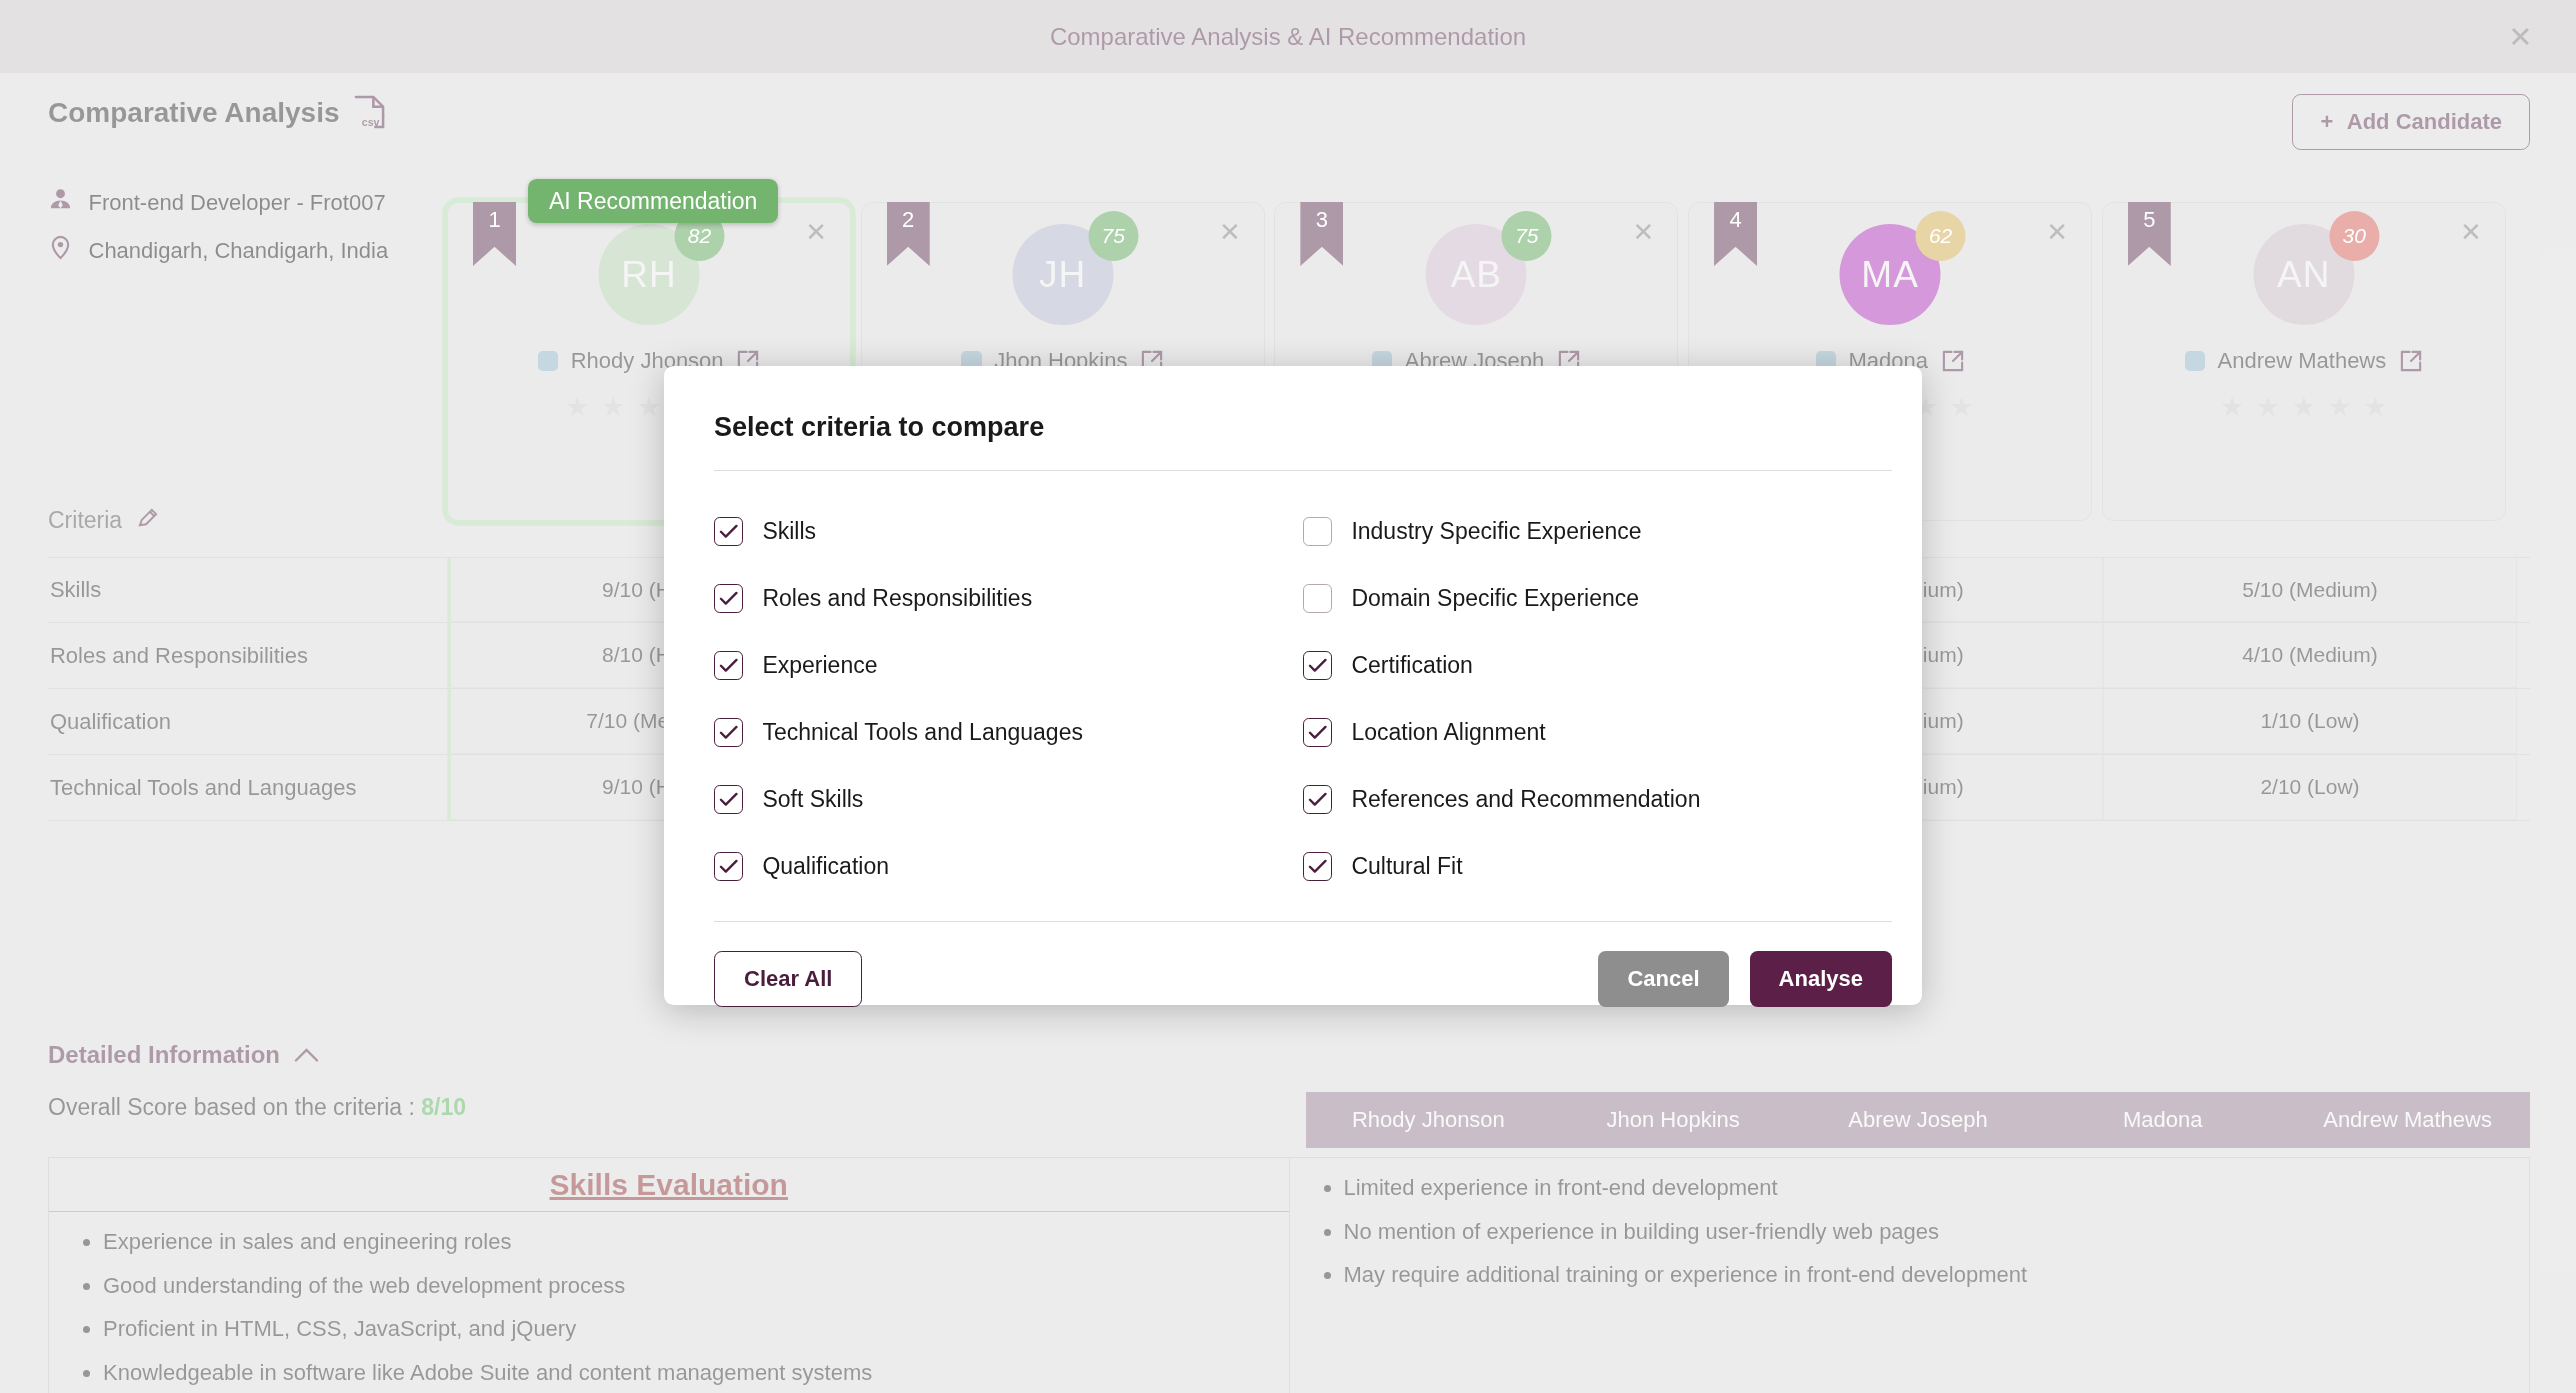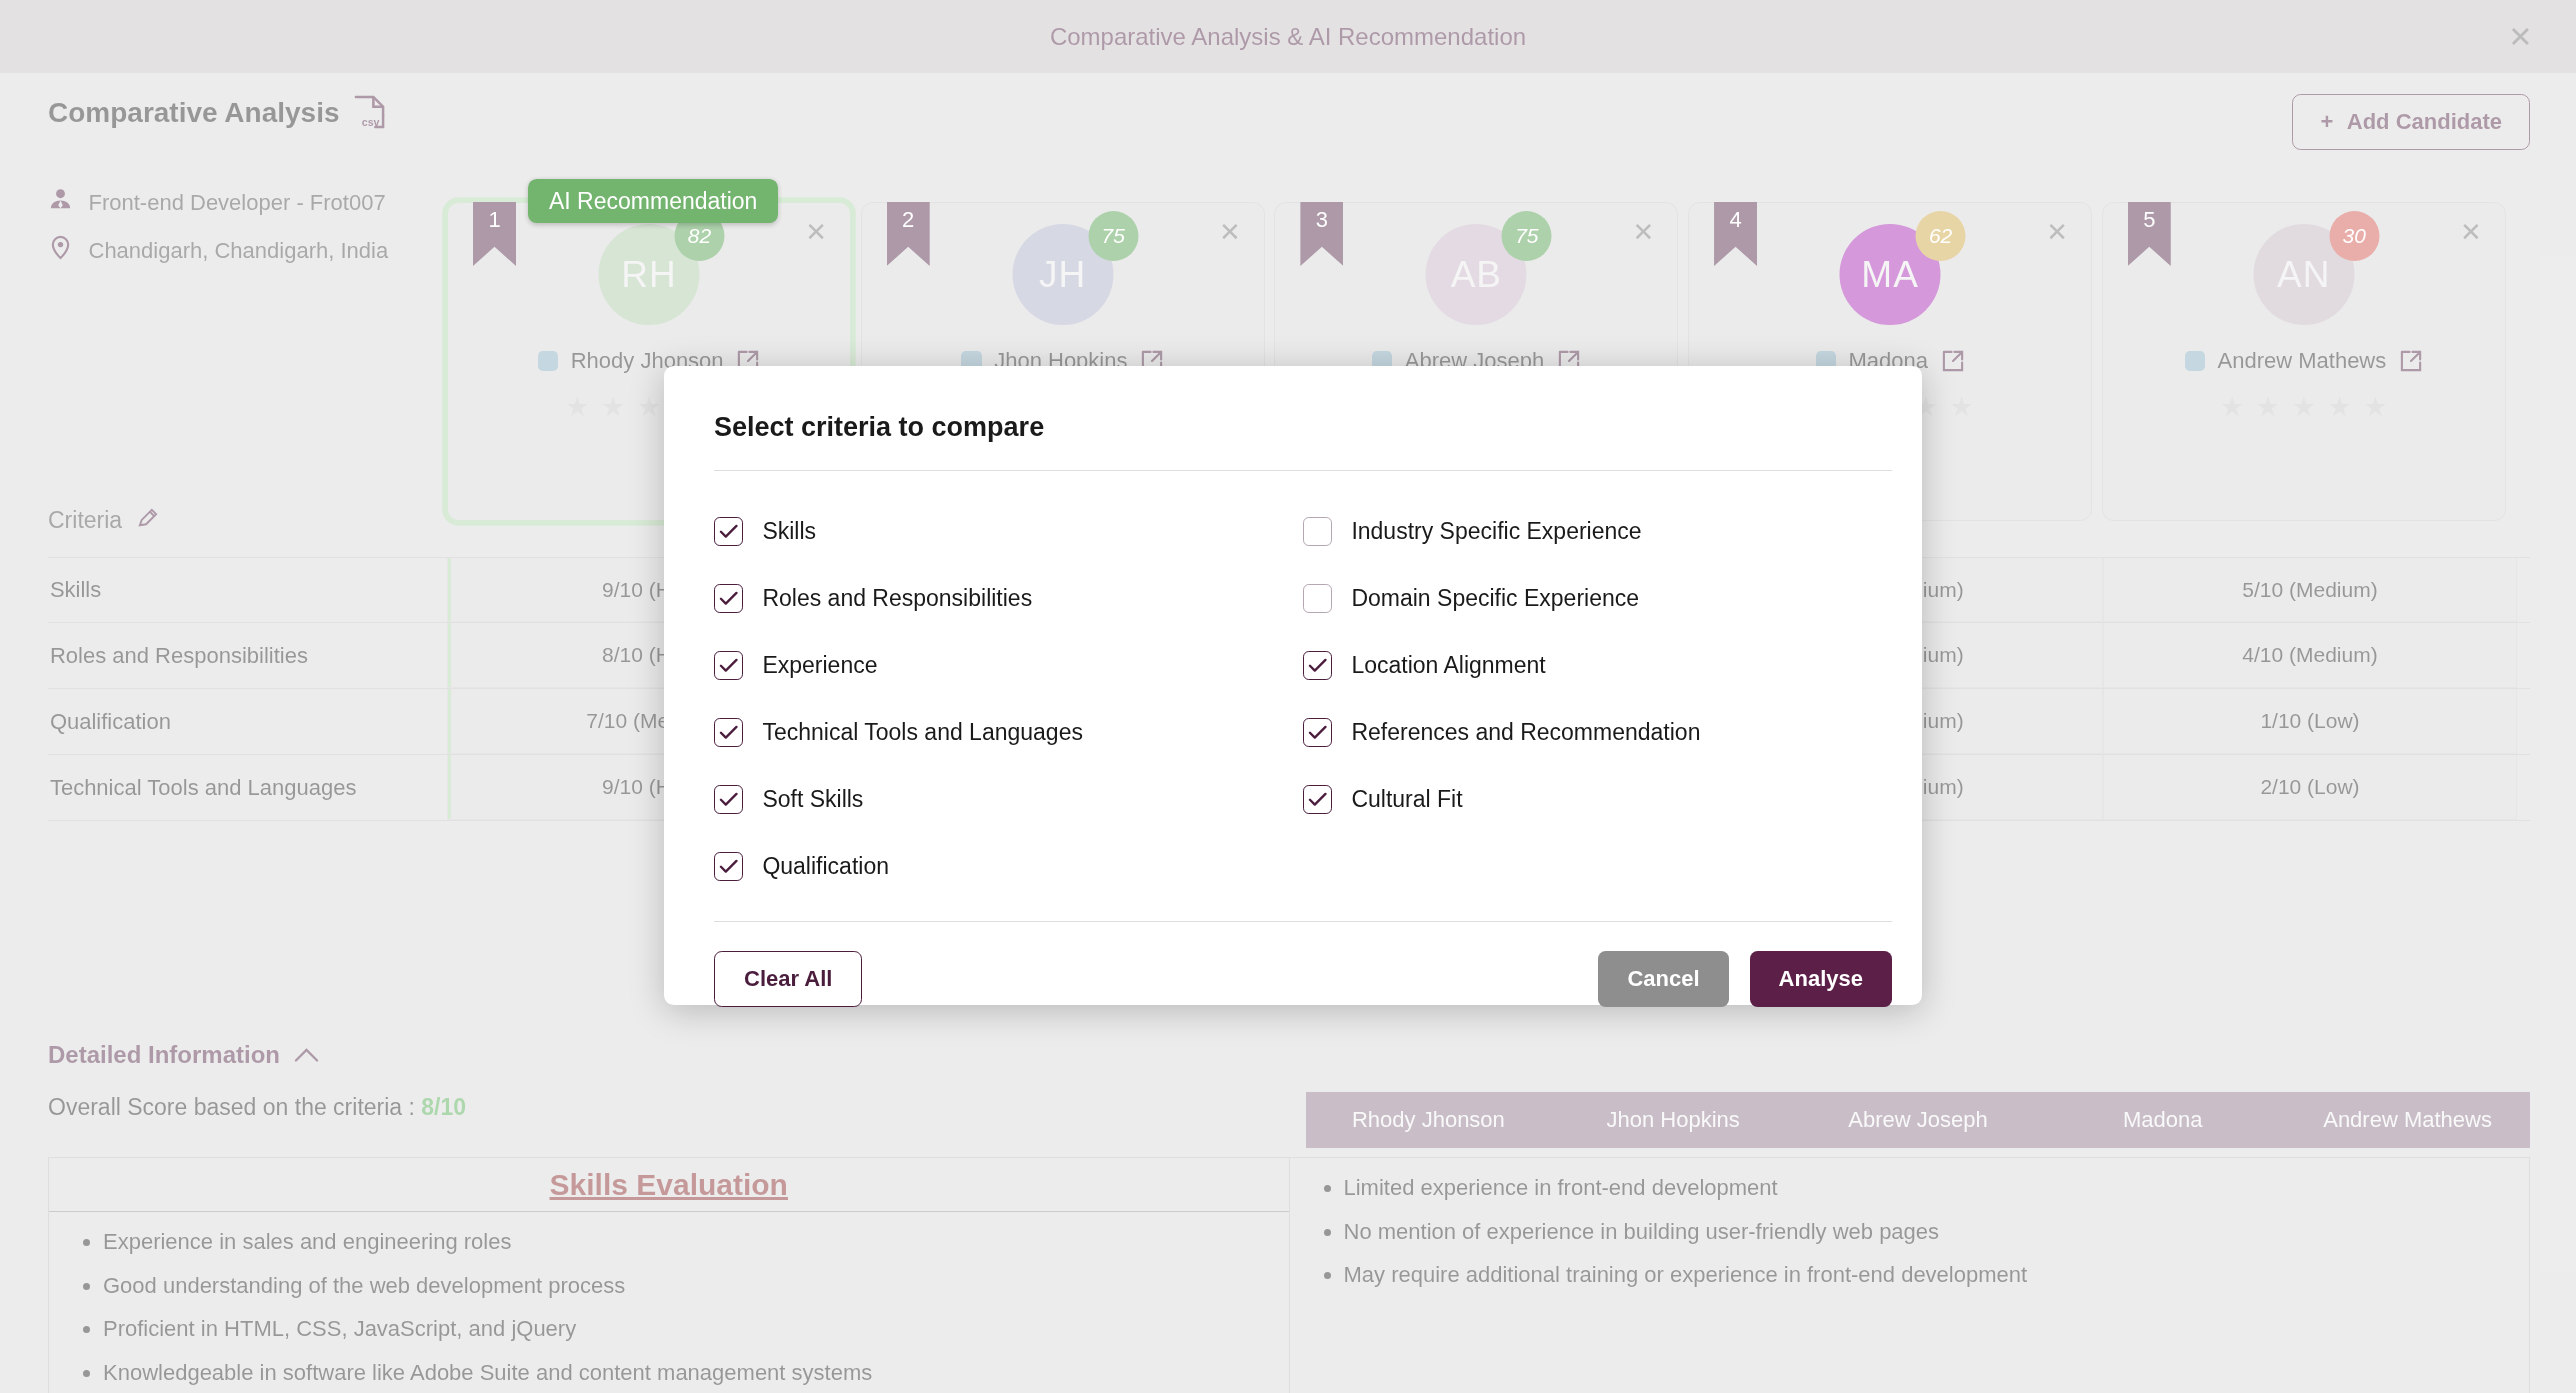--- a/index.html
+++ b/index.html
@@ -47,21 +47,21 @@
     height: 56px; padding: 0 27px;
     border: 1.9px solid #4a1d3d; border-radius: 8.7px;
     background: #d6d6d6; color: #4a1d3d;
     font-size: 22px; font-weight: bold;
     display: flex; align-items: center; gap: 13.5px;
     cursor: pointer;
   }
 
   
   .job-info { position: absolute; top: 114px; left: 48px; width: 406px; }
-  .job-row { display: flex; align-items: center; gap: 15.5px; margin-bottom: 17.4px; color: #404040; font-size: 22px; }
+  .job-row { display: flex; align-items: center; gap: 15.5px; margin-bottom: 17.4px; color: #000000; font-size: 22px; }
   .job-row svg { flex: none; }
 
   
   .criteria-label {
     position: absolute; top: 434px; left: 48px;
     display: flex; align-items: flex-start; gap: 13.5px;
     font-size: 23px; color: #404040;
   }
 
   
@@ -524,20 +524,28 @@
     <div class="check-row">
       <div class="cb unchecked"></div>
       <div class="check-label">Domain Specific Experience</div>
     </div>
     <div class="check-row">
       <div class="cb">
             <svg width="19.4" height="15.5" viewBox="0 0 20 16">
               <path d="M2 8 L7 13 L18 2" fill="none" stroke="#4a1d3d" stroke-width="2.4" stroke-linecap="round" stroke-linejoin="round"></path>
             </svg>
           </div>
+      <div class="check-label">Certification</div>
+    </div>
+    <div class="check-row">
+      <div class="cb">
+            <svg width="19.4" height="15.5" viewBox="0 0 20 16">
+              <path d="M2 8 L7 13 L18 2" fill="none" stroke="#4a1d3d" stroke-width="2.4" stroke-linecap="round" stroke-linejoin="round"></path>
+            </svg>
+          </div>
       <div class="check-label">Location Alignment</div>
     </div>
     <div class="check-row">
       <div class="cb">
             <svg width="19.4" height="15.5" viewBox="0 0 20 16">
               <path d="M2 8 L7 13 L18 2" fill="none" stroke="#4a1d3d" stroke-width="2.4" stroke-linecap="round" stroke-linejoin="round"></path>
             </svg>
           </div>
       <div class="check-label">References and Recommendation</div>
     </div>

